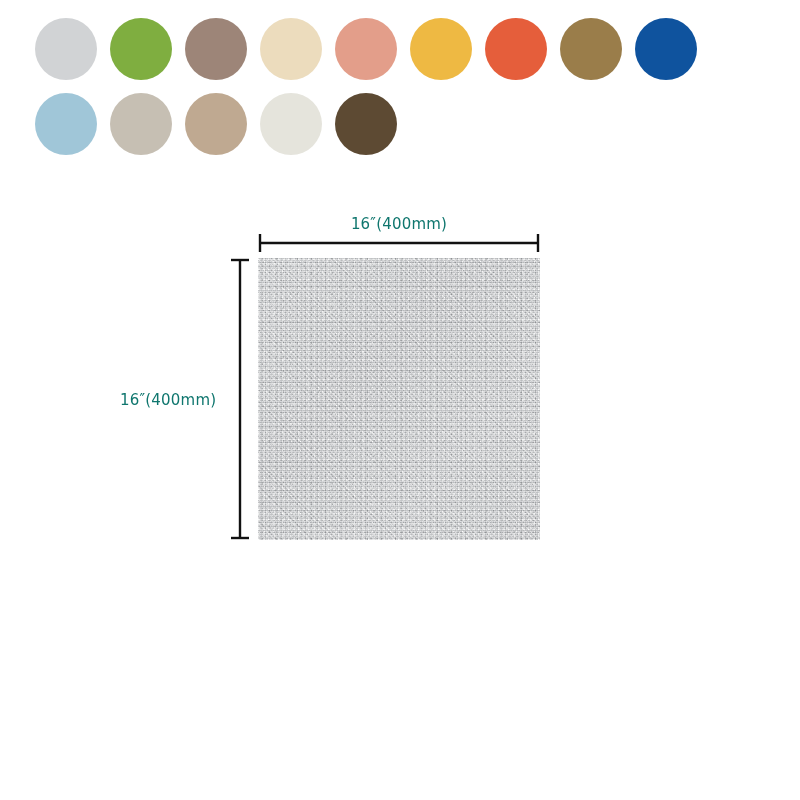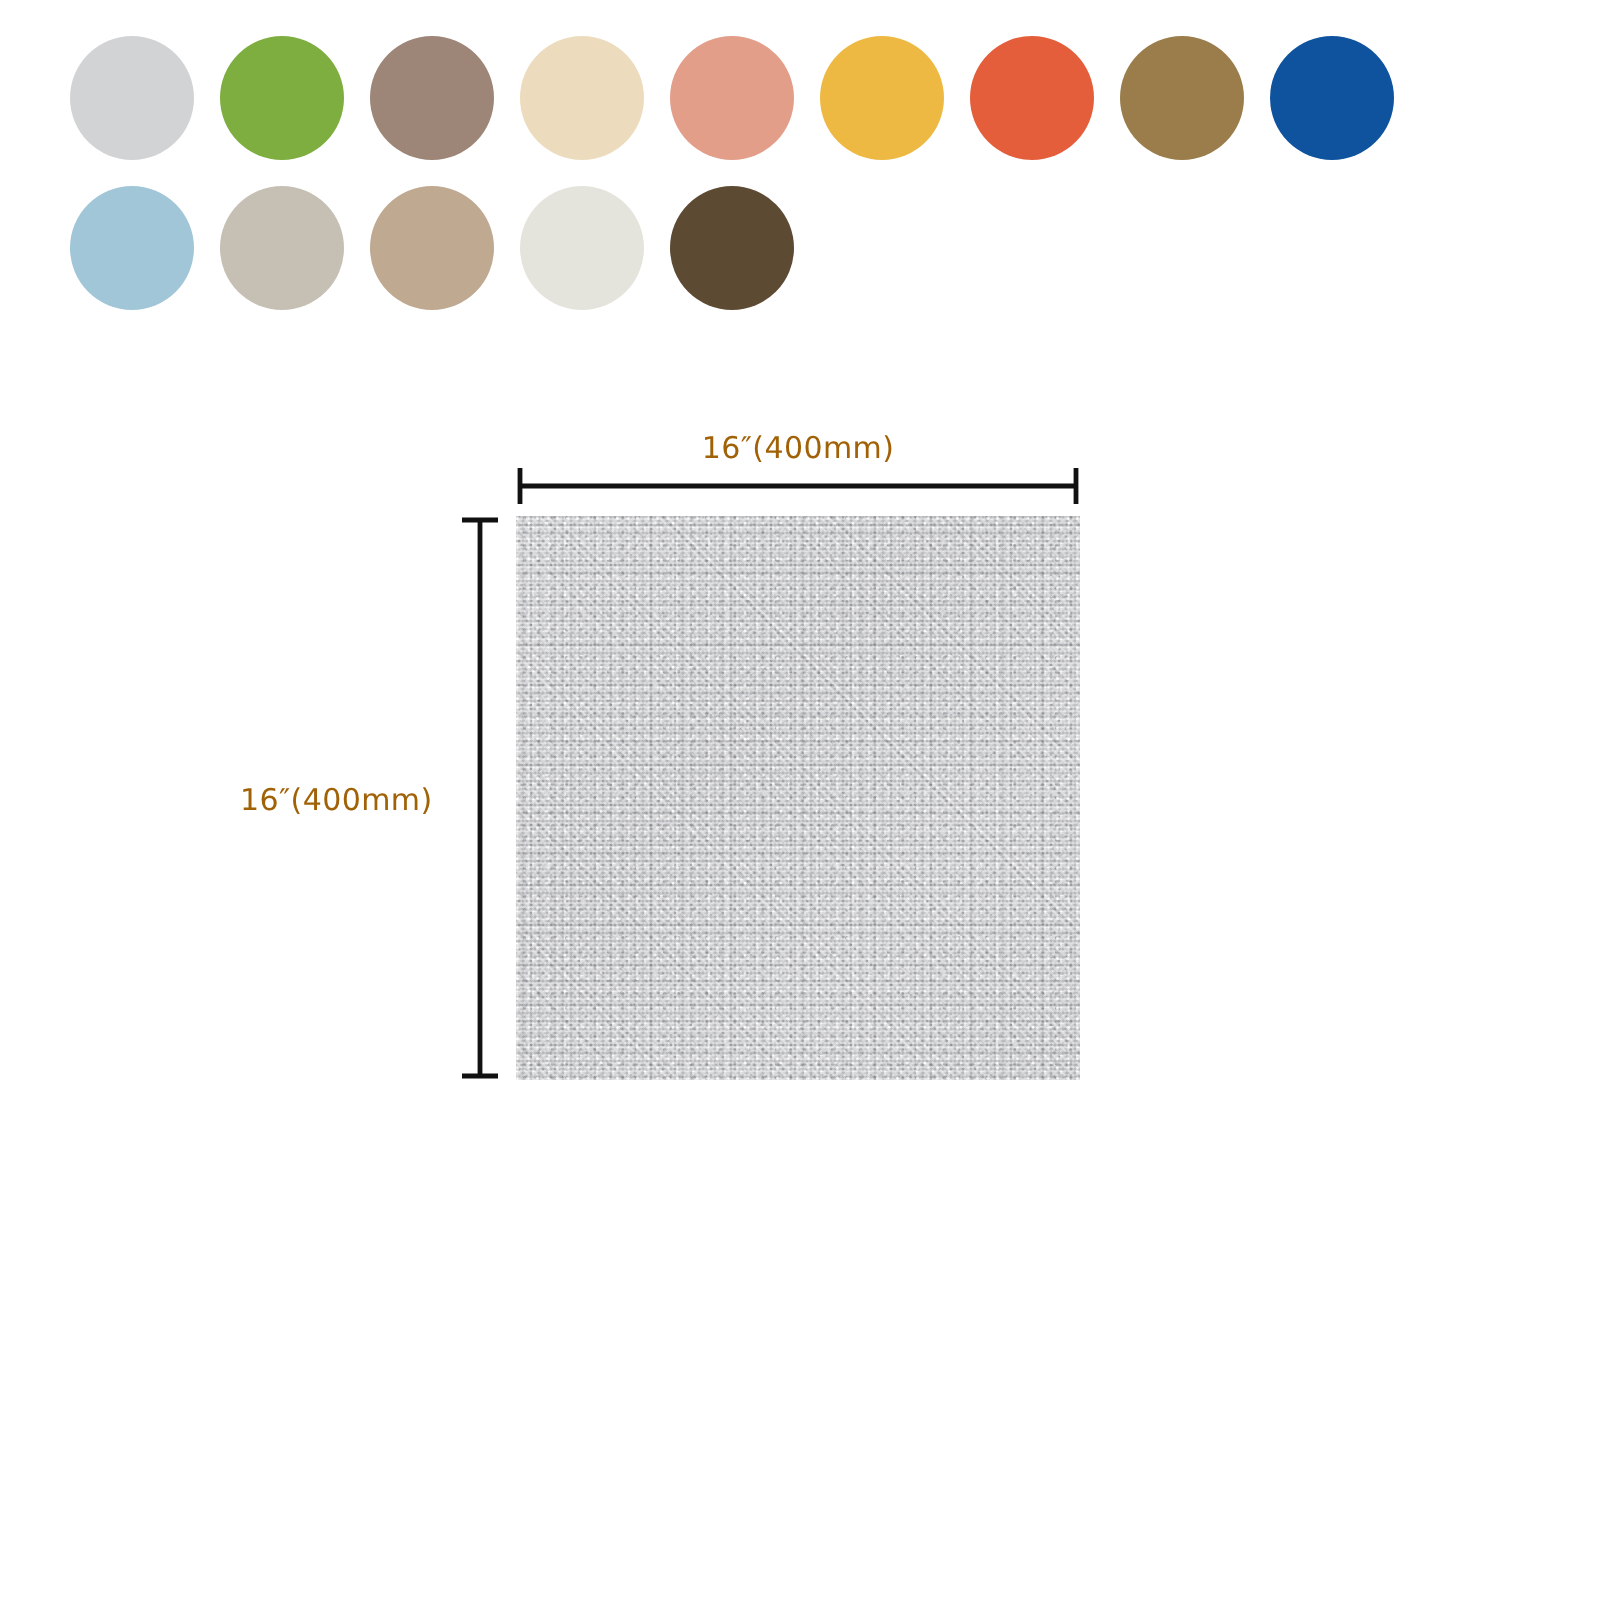--- a/index.html
+++ b/index.html
@@ -95,21 +95,21 @@
   }
   .dim-tick {
     stroke: #111111;
     stroke-width: 2.4;
   }
 
   .dim-label {
     position: absolute;
     font-size: 15px;
     letter-spacing: 0.2px;
-    color: #a16207;
+    color: #0f766e;
     white-space: nowrap;
   }
   #dim-label-width {
     left: 258px;
     top: 10px;
     width: 282px;
     text-align: center;
   }
   #dim-label-height {
     left: 120px;

